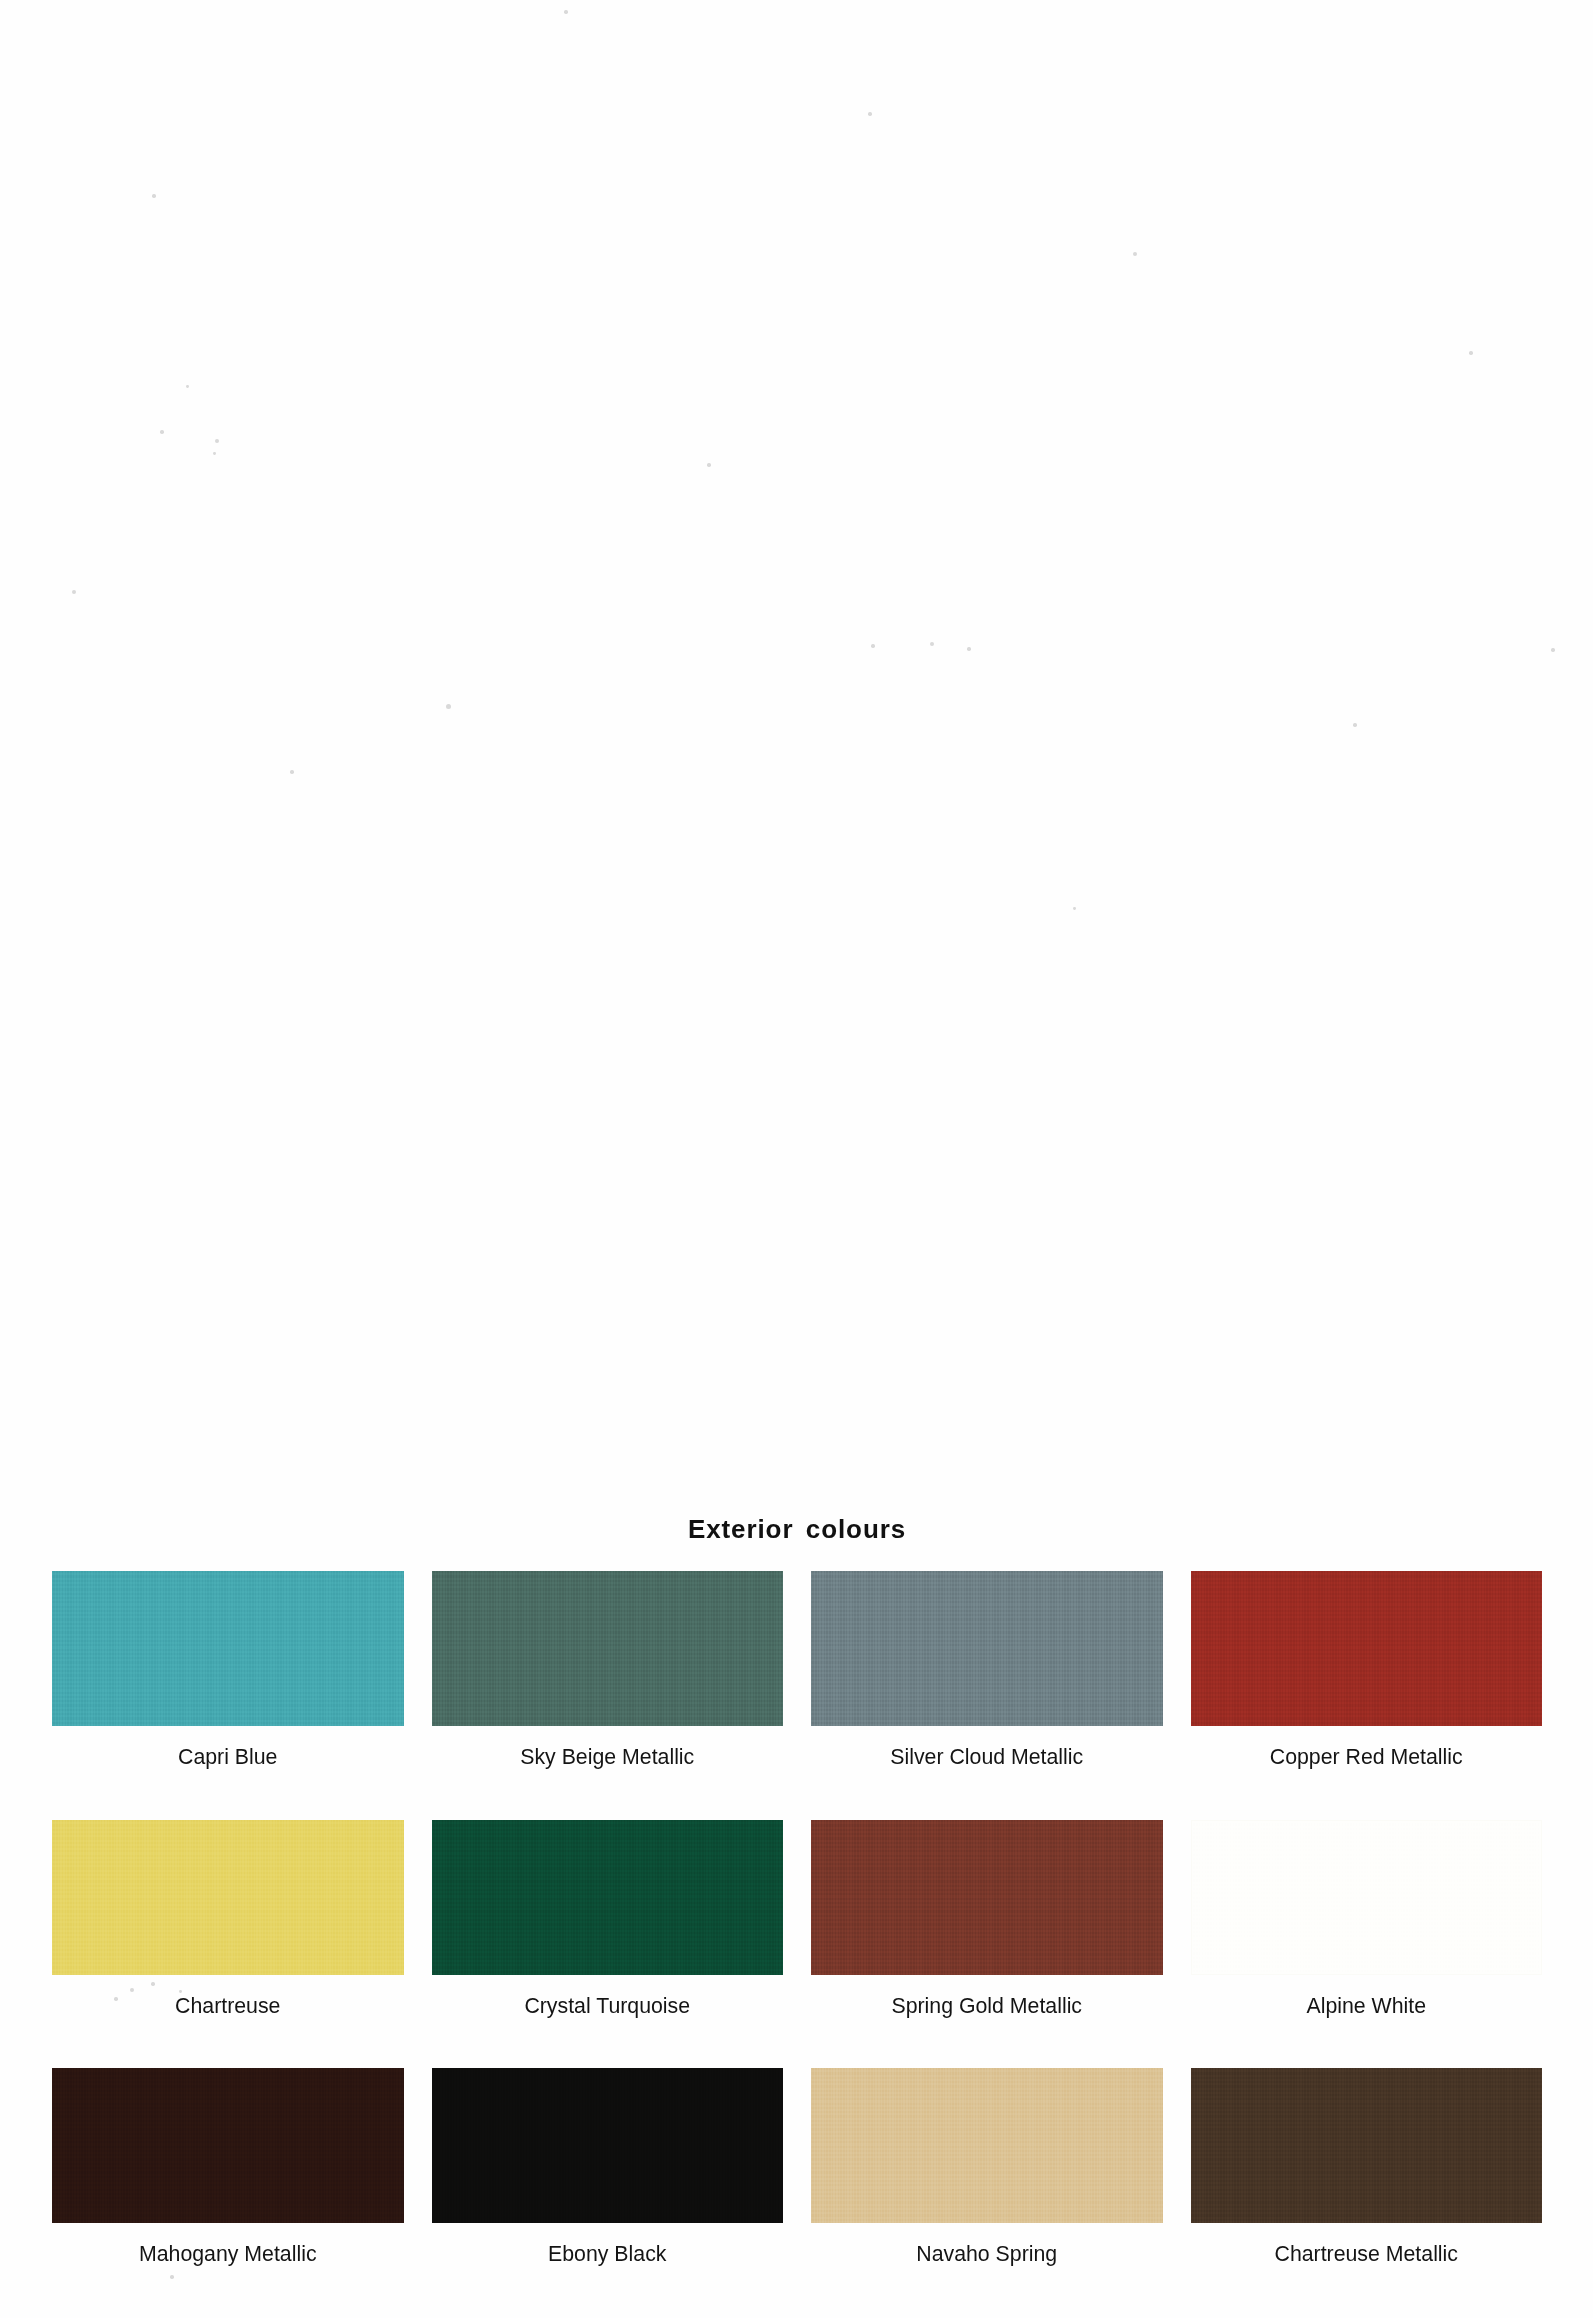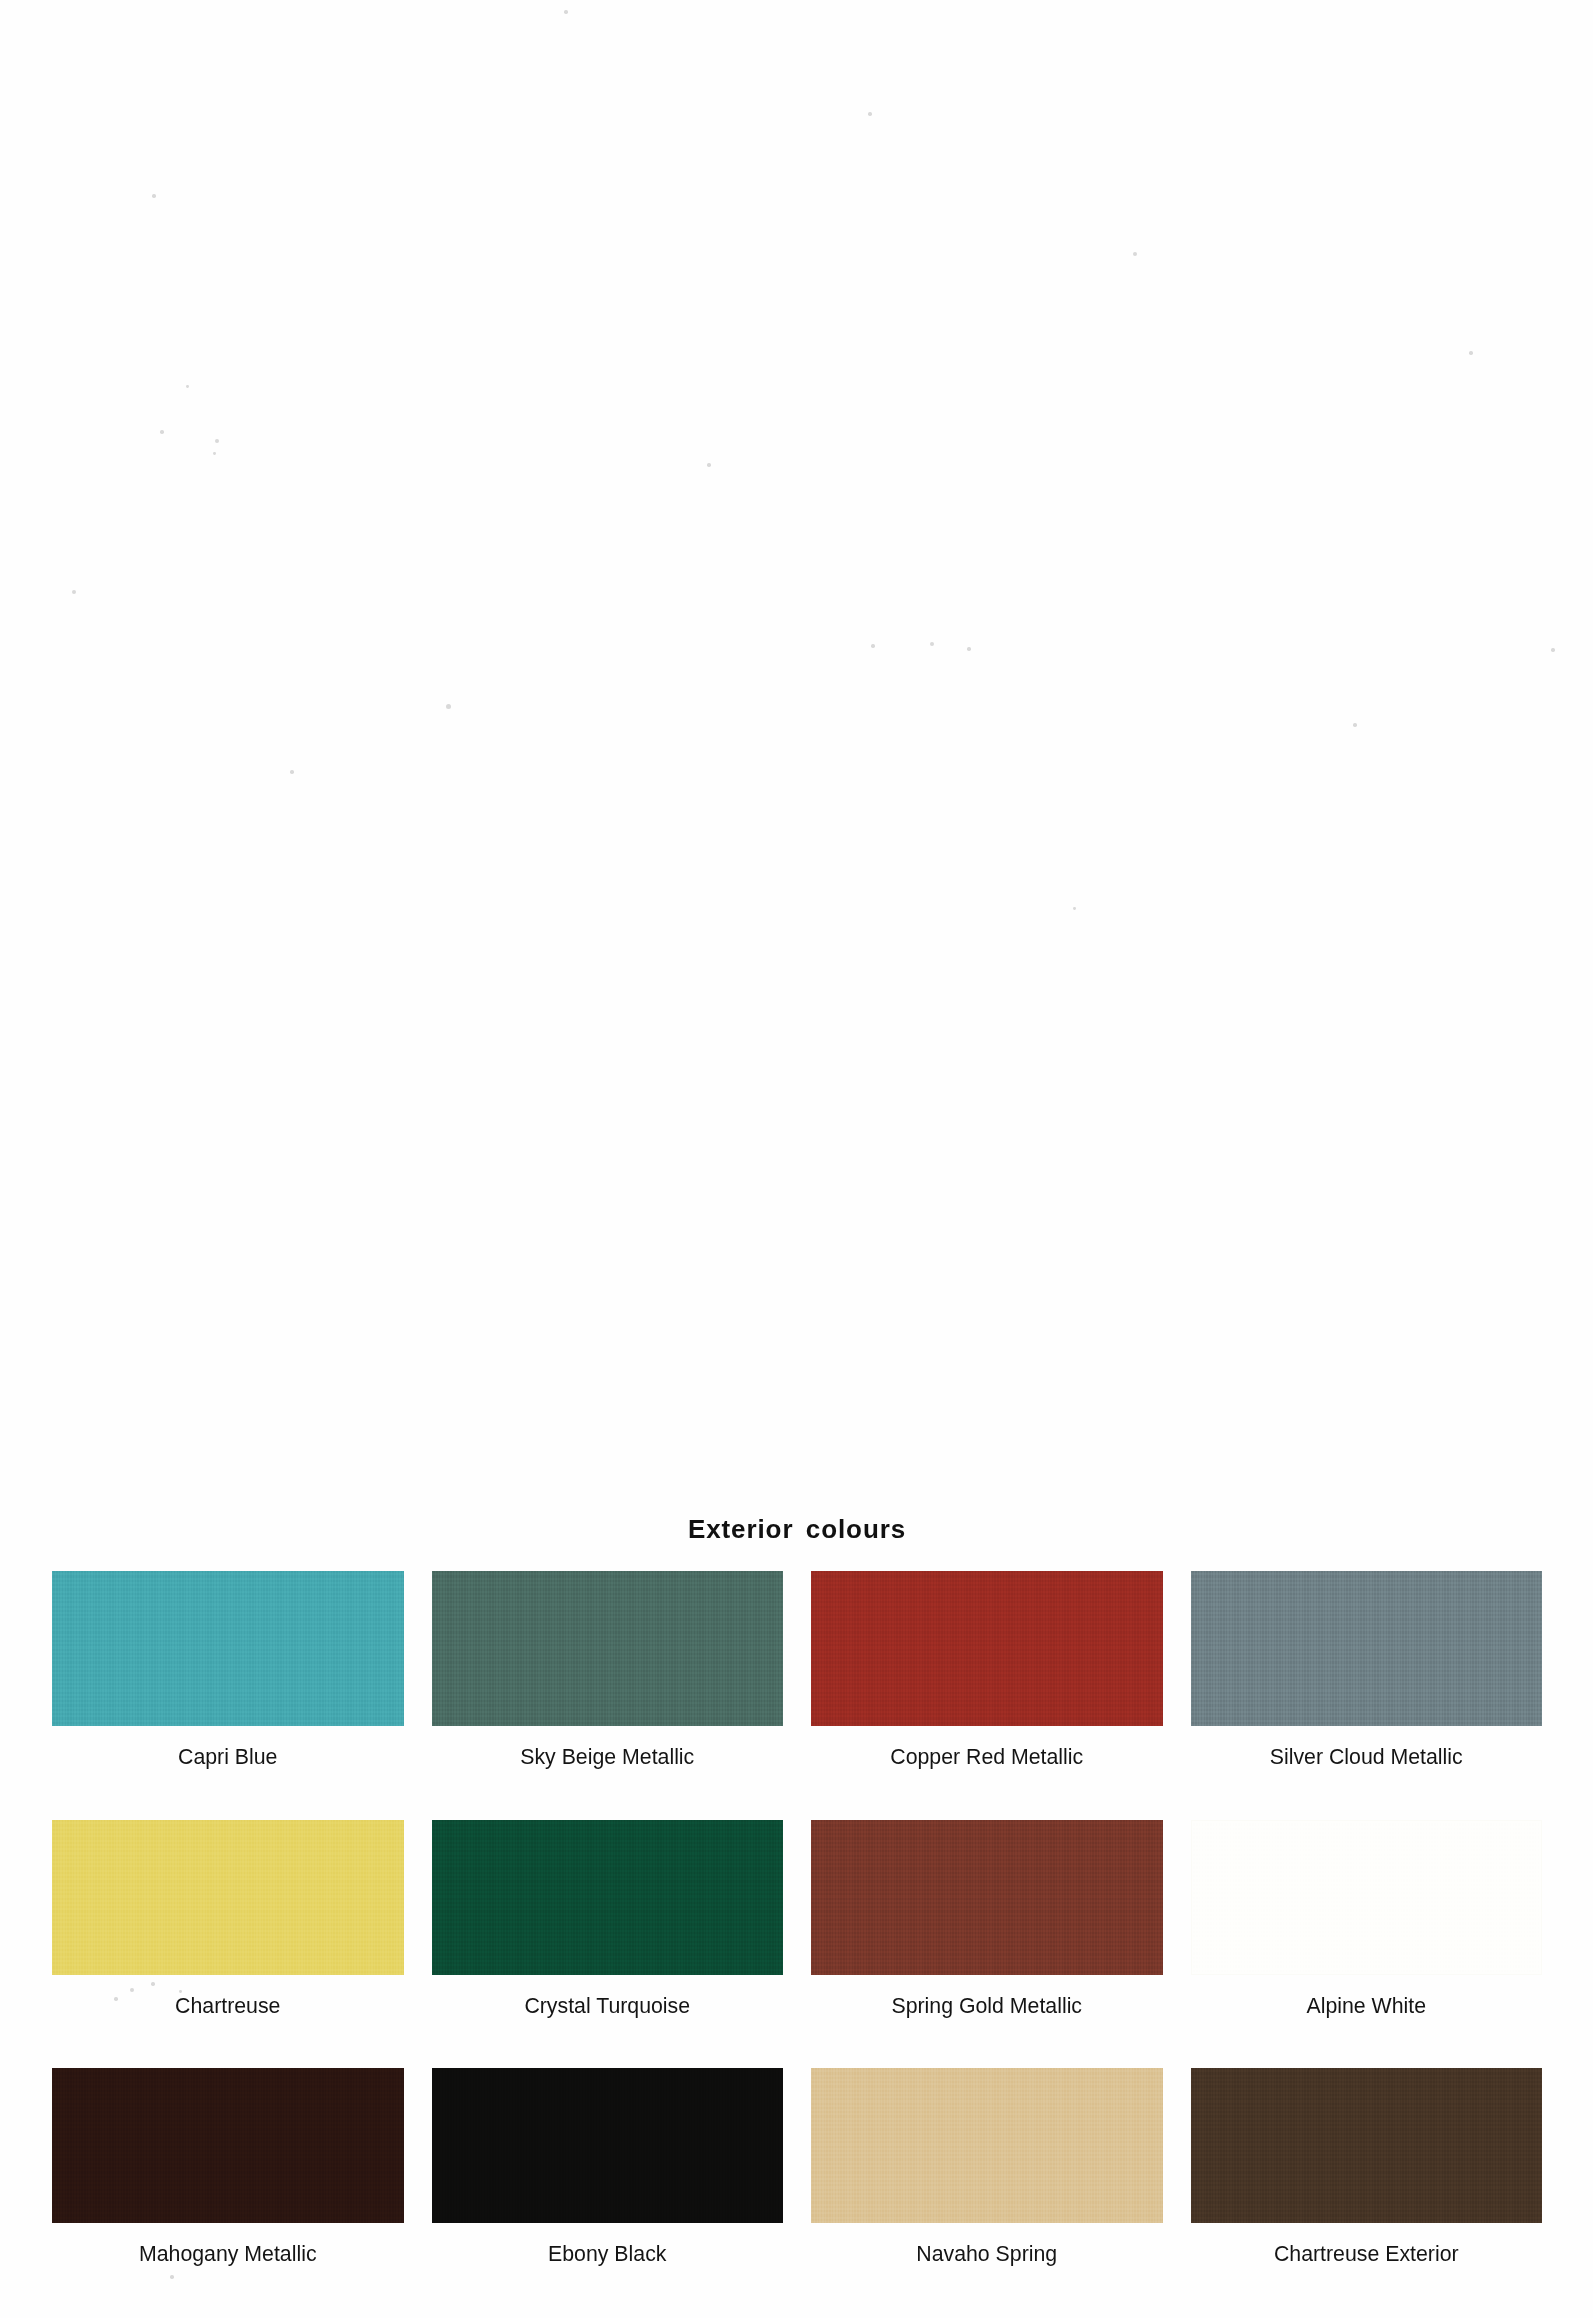--- a/index.html
+++ b/index.html
@@ -141,26 +141,26 @@
     <div class="swatch-grid" id="swatch-grid">
         <div class="swatch-cell">
           <div class="swatch-chip" style="background: rgb(69, 168, 176);"></div>
           <div class="swatch-label">Capri Blue</div>
         </div>
         <div class="swatch-cell">
           <div class="swatch-chip" style="background: rgb(74, 107, 98);"></div>
           <div class="swatch-label">Sky Beige Metallic</div>
         </div>
         <div class="swatch-cell">
+          <div class="swatch-chip" style="background: rgb(110, 128, 134);"></div>
+          <div class="swatch-label">Silver Cloud Metallic</div>
+        </div>
+        <div class="swatch-cell">
           <div class="swatch-chip" style="background: rgb(155, 43, 34);"></div>
           <div class="swatch-label">Copper Red Metallic</div>
-        </div>
-        <div class="swatch-cell">
-          <div class="swatch-chip" style="background: rgb(110, 128, 134);"></div>
-          <div class="swatch-label">Silver Cloud Metallic</div>
         </div>
         <div class="swatch-cell">
           <div class="swatch-chip" style="background: rgb(230, 213, 100);"></div>
           <div class="swatch-label">Chartreuse</div>
         </div>
         <div class="swatch-cell">
           <div class="swatch-chip" style="background: rgb(11, 76, 52);"></div>
           <div class="swatch-label">Crystal Turquoise</div>
         </div>
         <div class="swatch-cell">
@@ -178,19 +178,19 @@
         <div class="swatch-cell">
           <div class="swatch-chip" style="background: rgb(13, 13, 12);"></div>
           <div class="swatch-label">Ebony Black</div>
         </div>
         <div class="swatch-cell">
           <div class="swatch-chip" style="background: rgb(220, 195, 148);"></div>
           <div class="swatch-label">Navaho Spring</div>
         </div>
         <div class="swatch-cell">
           <div class="swatch-chip" style="background: rgb(70, 52, 37);"></div>
-          <div class="swatch-label">Chartreuse Exterior</div>
+          <div class="swatch-label">Chartreuse Metallic</div>
         </div>
       </div>
 
   </div>
 </div>
 
 
 </body></html>

